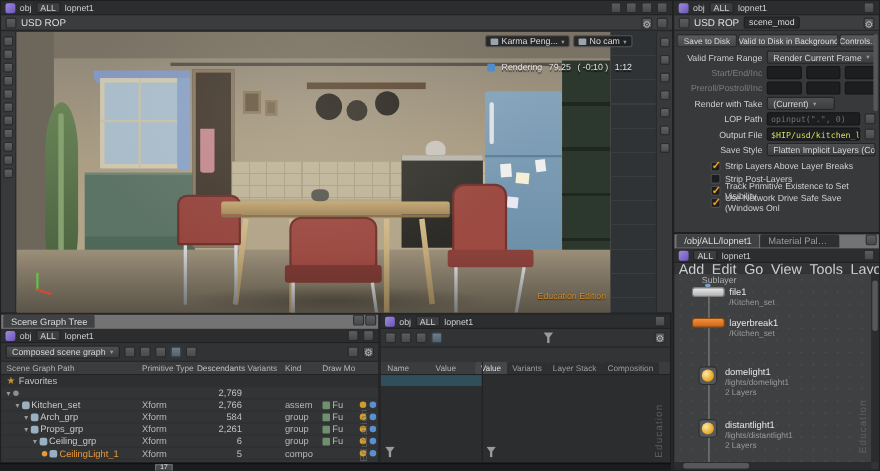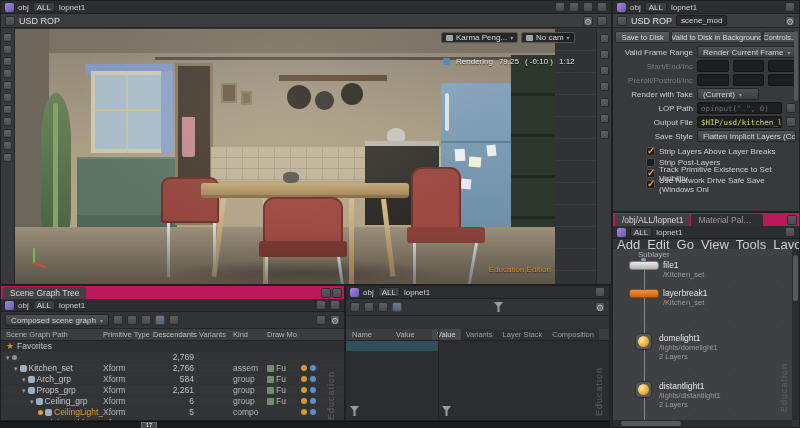--- a/index.html
+++ b/index.html
@@ -14,21 +14,21 @@
 .nchip{font-size:8px;color:#cfcfcf}
 .badge{background:#3c3e40;border:1px solid #232425;border-radius:2px;padding:0 3px;height:10px;display:flex;align-items:center;font-size:8px;color:#d2d2d2}
 .sp{flex:1}
 .mic{width:10px;height:10px;background:linear-gradient(#5b5d5f,#47494b);border:1px solid #2a2b2c;border-radius:2px;flex:none}
 .mic.lit{background:linear-gradient(#6d7e8a,#51626e);border-color:#33444e}
 .gear::before{content:"⚙";font-size:9px;color:#b8b8b8}
 .star::before{content:"★";font-size:9px;color:#c8922e}
 .funnel{width:9px;height:10px;background:#9a9a9a;clip-path:polygon(0 0,100% 0,62% 45%,62% 100%,38% 100%,38% 45%);flex:none}
 
 
-.ptabs{height:13px;background:#be185d;display:flex;align-items:center;gap:1px;padding:0 2px}
+.ptabs{height:13px;background:#737373;display:flex;align-items:flex-start;gap:1px;padding:0 2px}
 .ptab{height:12px;line-height:12px;padding:0 7px;font-size:8.5px;background:#2d2f31;color:#9c9c9c;border-radius:2px 2px 0 0;white-space:nowrap;overflow:hidden;text-overflow:ellipsis}
 .ptab.active{background:#3f4143;color:#dadada}
 .tbar{height:17px;background:#313335;border-bottom:1px solid #242526}
 
 
 .dd{display:inline-flex;align-items:center;gap:4px;background:linear-gradient(#4e5052,#3b3d3f);border:1px solid #242526;border-radius:2px;padding:0 5px;height:12px;font-size:8px;color:#d6d6d6;white-space:nowrap;overflow:hidden}
 .dd::after{content:"▾";font-size:6px;color:#9a9a9a}
 .fld{background:#1d1e1f;border:1px solid #141516;border-radius:2px;height:12px;display:flex;align-items:center;padding:0 3px;font-size:8px;color:#b8b8b8;overflow:hidden;white-space:nowrap}
 .btn{height:12px;background:linear-gradient(#5a5c5e,#454749);border:1px solid #2b2c2d;border-radius:2px;font-size:7.5px;color:#dcdcdc;display:flex;align-items:center;justify-content:center;padding:0 4px;overflow:hidden;white-space:nowrap;text-overflow:ellipsis}
 .cb{width:9px;height:9px;background:#1c1d1e;border:1px solid #4c4d4e;border-radius:2px;position:relative;flex:none}
@@ -105,21 +105,21 @@
 .cl.c{left:250px;top:228px;height:29px}.cl.d{left:322px;top:228px;height:29px;transform:rotate(-8deg)}
 .cl.e{left:398px;top:214px;height:43px}.cl.f{left:460px;top:214px;height:43px;transform:rotate(10deg)}
 .sc-light{left:0;top:0;width:540px;height:257px;background:radial-gradient(ellipse at 50% 28%,rgba(255,250,225,.12),rgba(0,0,0,0) 55%),linear-gradient(rgba(0,0,0,0) 78%,rgba(0,0,0,.20))}
 
 
 #tree-pane{left:0;top:285px;width:345px;height:136px}
 .thead{display:flex;height:12px;background:#3a3c3e;border-bottom:1px solid #222;font-size:7.5px;color:#b2b2b2;align-items:center}
 .tbody{background:#2b2d2e;height:81px;overflow:hidden;position:relative}
 .trow{display:flex;height:11px;align-items:center;font-size:8.5px;border-bottom:1px solid #2f3132;background:#323435}
 .trow.fav{background:#2d2f30;color:#c4c4c4;gap:3px;padding-left:5px}
-.c-path{width:102px;display:flex;align-items:center;gap:2px;overflow:hidden;white-space:nowrap;flex:none}
+.c-path{width:128px;display:flex;align-items:center;gap:2px;overflow:hidden;white-space:nowrap;flex:none}
 .c-type{width:50px;flex:none;overflow:hidden;white-space:nowrap;color:#b6b6b6}
 .c-desc{width:46px;flex:none;text-align:right;padding-right:5px;color:#c2c2c2}
 .c-var{width:34px;flex:none}
 .c-kind{width:34px;flex:none;overflow:hidden;color:#b6b6b6}
 .c-draw{width:30px;flex:none;display:flex;gap:2px;align-items:center;color:#b6b6b6;overflow:hidden}
 .c-flags{flex:1;display:flex;gap:3px;padding-left:4px;align-items:center}
 .dot{width:6px;height:6px;border-radius:50%;flex:none}
 .dot.y{background:#d29b2e}.dot.b{background:#5a8fd0}
 .ind1{padding-left:5px}.ind2{padding-left:13px}.ind3{padding-left:21px}.ind4{padding-left:29px}.ind5{padding-left:37px}
 .exp::before{content:"▾";font-size:7px;color:#9a9a9a}

